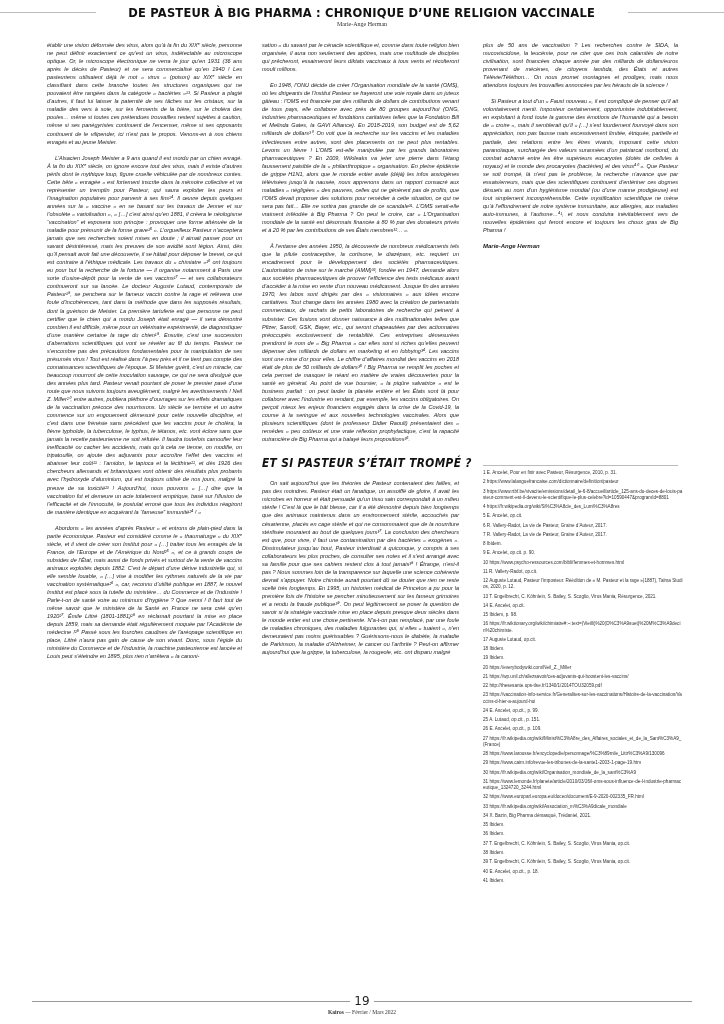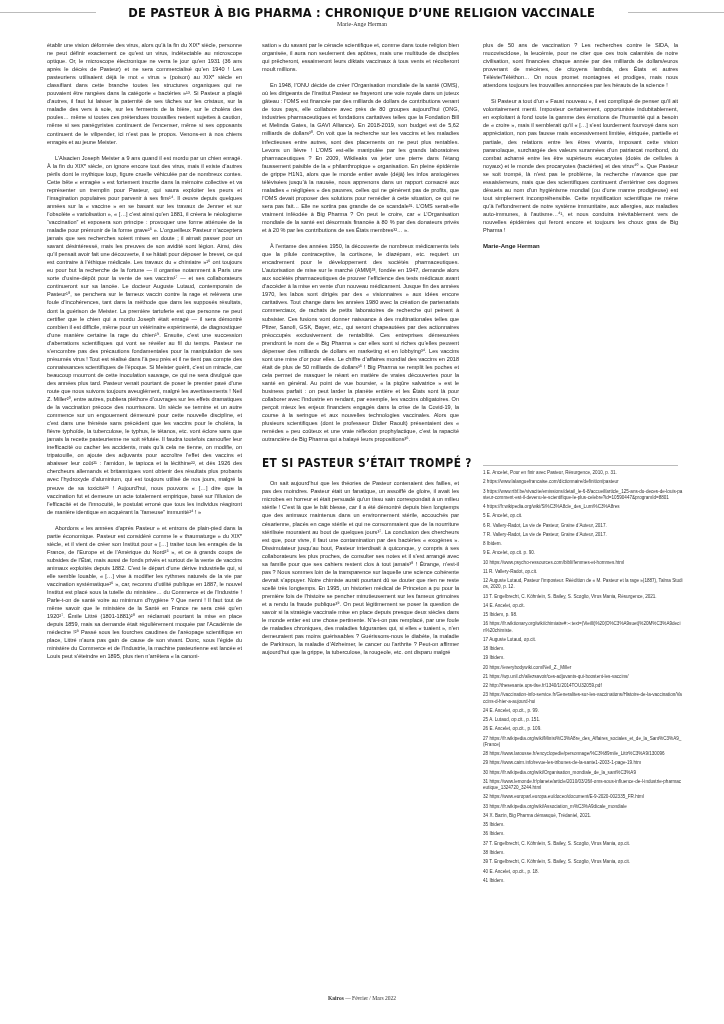--- a/index.html
+++ b/index.html
@@ -2,21 +2,21 @@
 <html><head>
 <meta charset="utf-8">
 <style>
   html,body{margin:0;padding:0;background:#fff;}
   body{width:724px;height:1024px;overflow:hidden;position:relative;font-family:"Liberation Sans",sans-serif;color:#222;}
   .header{position:absolute;top:5px;left:0;width:724px;text-align:center;}
   .title-row{display:flex;align-items:center;justify-content:center;gap:12px;}
   .title-rule{flex:0 0 100px;height:1px;background:#bbb;}
   .title{font-family:"DejaVu Sans",sans-serif;font-weight:bold;font-size:12.5px;letter-spacing:0.2px;color:#111;white-space:nowrap;transform:scaleX(0.92);}
   .author-top{font-family:"Liberation Serif",serif;font-size:6px;color:#333;margin-top:1px;}
-  .col{position:absolute;top:41px;font-size:5.55px;line-height:8.05px;text-align:justify;color:#222;}
+  .col{position:absolute;top:41px;font-size:5.55px;line-height:8.05px;text-align:justify;color:#222;font-style:italic;}
   .c1{left:47px;width:195px;}
   .c2{left:262px;width:197px;}
   .c3{left:483px;width:195px;}
   .col p{margin:0 0 8px 0;text-indent:8px;}
   .col p.first{text-indent:0;}
   .sub-heading{font-family:"DejaVu Sans",sans-serif;font-weight:bold;font-size:11.5px;letter-spacing:0.4px;text-align:left;margin:16px 0 12px 0;color:#111;transform:scaleX(0.92);transform-origin:left;white-space:nowrap;}
   .signature{font-weight:bold;font-size:6px;margin:6px 0 0 0;}
   .fn-rule{position:absolute;left:483px;top:465px;width:195px;height:1px;background:#bbb;}
   .footnotes{position:absolute;left:483px;top:470px;width:200px;font-size:4.6px;line-height:6.1px;color:#333;}
   .fn{margin:0 0 3.2px 0;word-break:break-all;}
@@ -98,14 +98,19 @@
     <div class="fn">35 Ibidem.</div>
     <div class="fn">36 Ibidem.</div>
     <div class="fn">37 T. Engelbrecht, C. Köhnlein, S. Bailey, S. Scoglio, Virus Mania, op.cit.</div>
     <div class="fn">38 Ibidem.</div>
     <div class="fn">39 T. Engelbrecht, C. Köhnlein, S. Bailey, S. Scoglio, Virus Mania, op.cit.</div>
     <div class="fn">40 E. Ancelet, op.cit., p. 18.</div>
     <div class="fn">41 Ibidem.</div>
   </div>
 
 <div class="footer">
+  <div class="page-row">
+    <div class="page-rule"></div>
+    <div class="page-num">19</div>
+    <div class="page-rule"></div>
+  </div>
   <div class="issue"><b>Kairos</b><span> — Février / Mars 2022</span></div>
 </div>
 
 </body></html>

